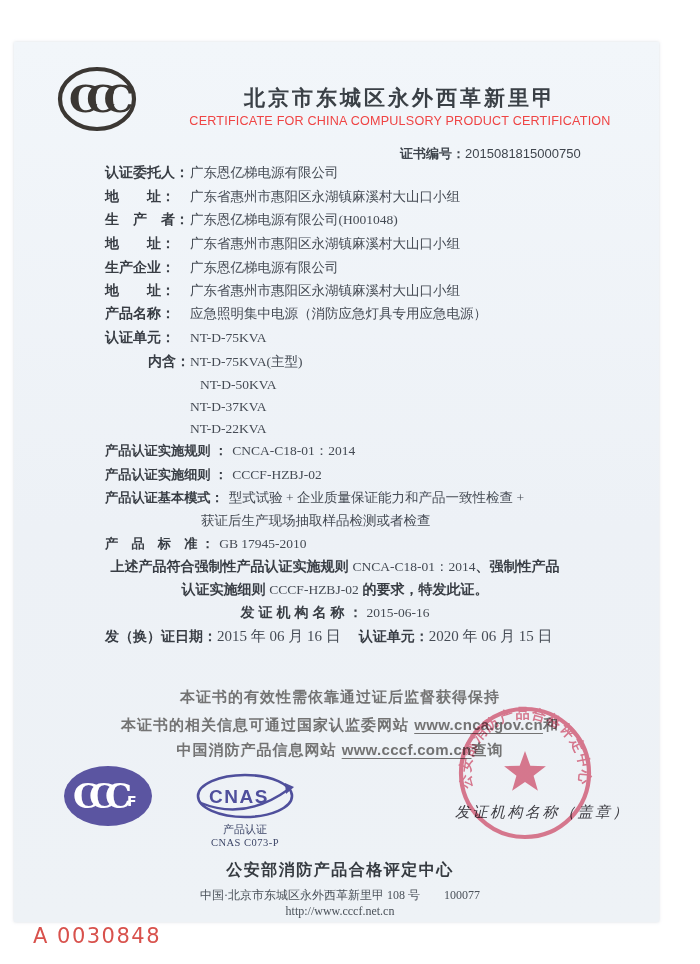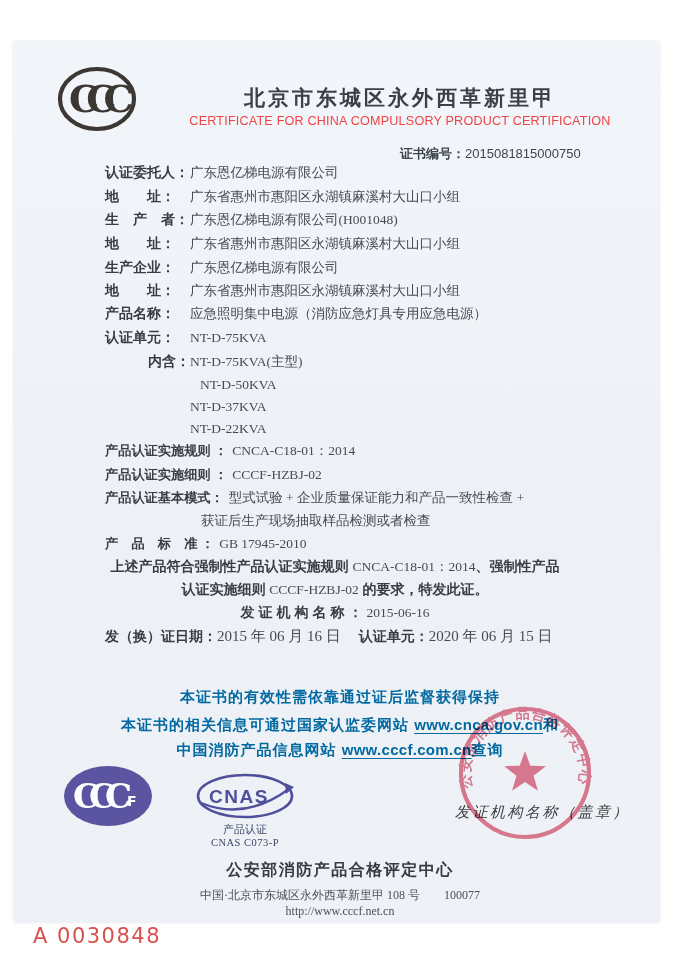--- a/index.html
+++ b/index.html
@@ -30,21 +30,21 @@
   .stmt{position:absolute;left:70px;width:530px;text-align:center;white-space:nowrap;}
   .stmt .cn{font-weight:bold;font-size:14px;color:#383d44;}
   .stmt .code{font-size:13.5px;color:#454b54;font-family:"Liberation Serif",serif;}
   .stmt .sp{letter-spacing:4px;}
   .stmt-left{position:absolute;left:105px;white-space:nowrap;}
   .stmt-left .cn{font-weight:bold;font-size:14px;color:#383d44;}
   .stmt-left .code{font-size:15px;color:#454b54;font-family:"Liberation Serif",serif;}
   .gap{display:inline-block;width:18px;}
   
   .notice{position:absolute;left:60px;width:560px;text-align:center;font-size:15px;
-    font-weight:bold;color:#0369a1;letter-spacing:1px;white-space:nowrap;}
+    font-weight:bold;color:#737373;letter-spacing:1px;white-space:nowrap;}
   .notice .url{font-family:"Liberation Sans",sans-serif;letter-spacing:.3px;
     text-decoration:underline;text-underline-offset:3px;}
   
   .seal{left:450px;top:698px;opacity:.82;mix-blend-mode:multiply;}
   .sig{left:455px;top:803px;font-size:15px;letter-spacing:2.5px;color:#3e3e44;
     font-family:"Liberation Serif",serif;font-style:italic;}
   
   .cnas-cap1{left:195px;top:822px;width:100px;text-align:center;font-size:11px;color:#3d4668;}
   .cnas-cap2{left:195px;top:837px;width:100px;text-align:center;font-size:10.5px;color:#3d4668;
     font-family:"Liberation Serif",serif;letter-spacing:.5px;}

